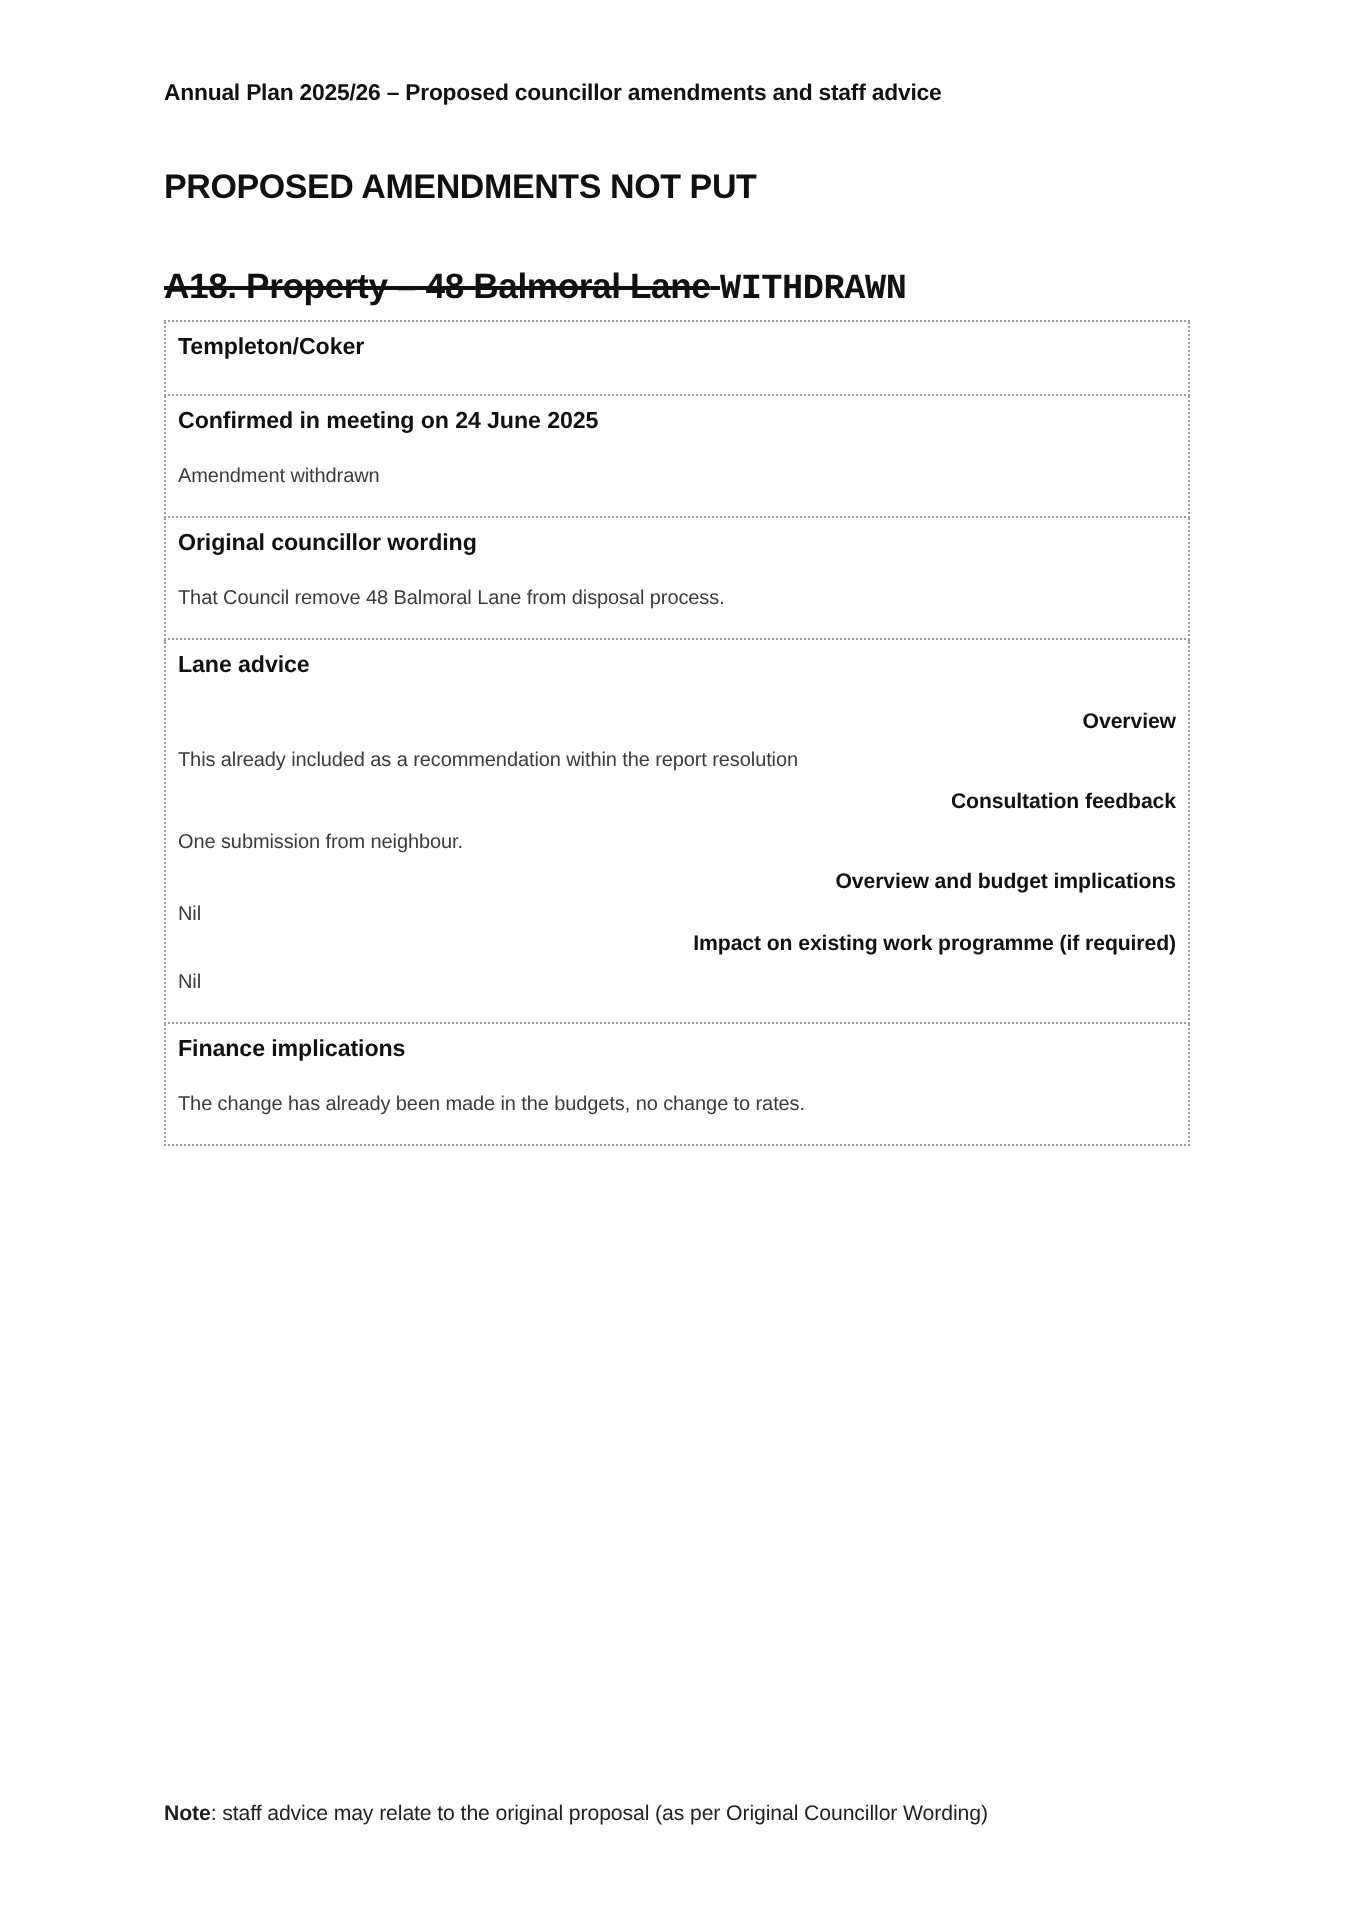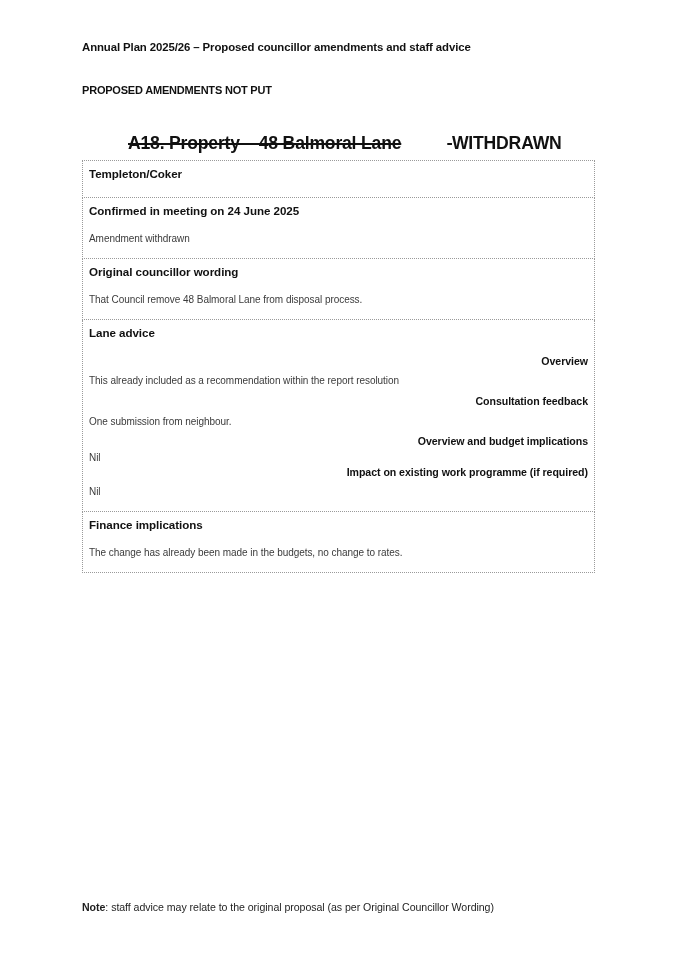--- a/index.html
+++ b/index.html
@@ -35,45 +35,45 @@
     color: #111111;
     letter-spacing: -0.1px;
     white-space: nowrap;
   }
 
   
   .section-title {
     position: absolute;
     left: 82px;
     top: 84px;
-    font-size: 11px;
+    font-size: 17px;
     font-weight: bold;
     color: #111111;
     letter-spacing: -0.2px;
     white-space: nowrap;
   }
 
   
   .amendment-heading {
     position: absolute;
     left: 82px;
     top: 133px;
     font-size: 17.6px;
     font-weight: bold;
     color: #111111;
     letter-spacing: -0.2px;
     white-space: nowrap;
   }
   .amendment-heading .struck {
     text-decoration: line-through;
     text-decoration-thickness: 2px;
-    margin-left: 46px;
   }
   .amendment-heading .status {
     text-decoration: none;
+    font-family: Liberation Mono, monospace;
   }
 
   
   .amend-table {
     position: absolute;
     left: 82px;
     top: 160px;
     width: 513px;
     border-collapse: collapse;
     table-layout: fixed;

